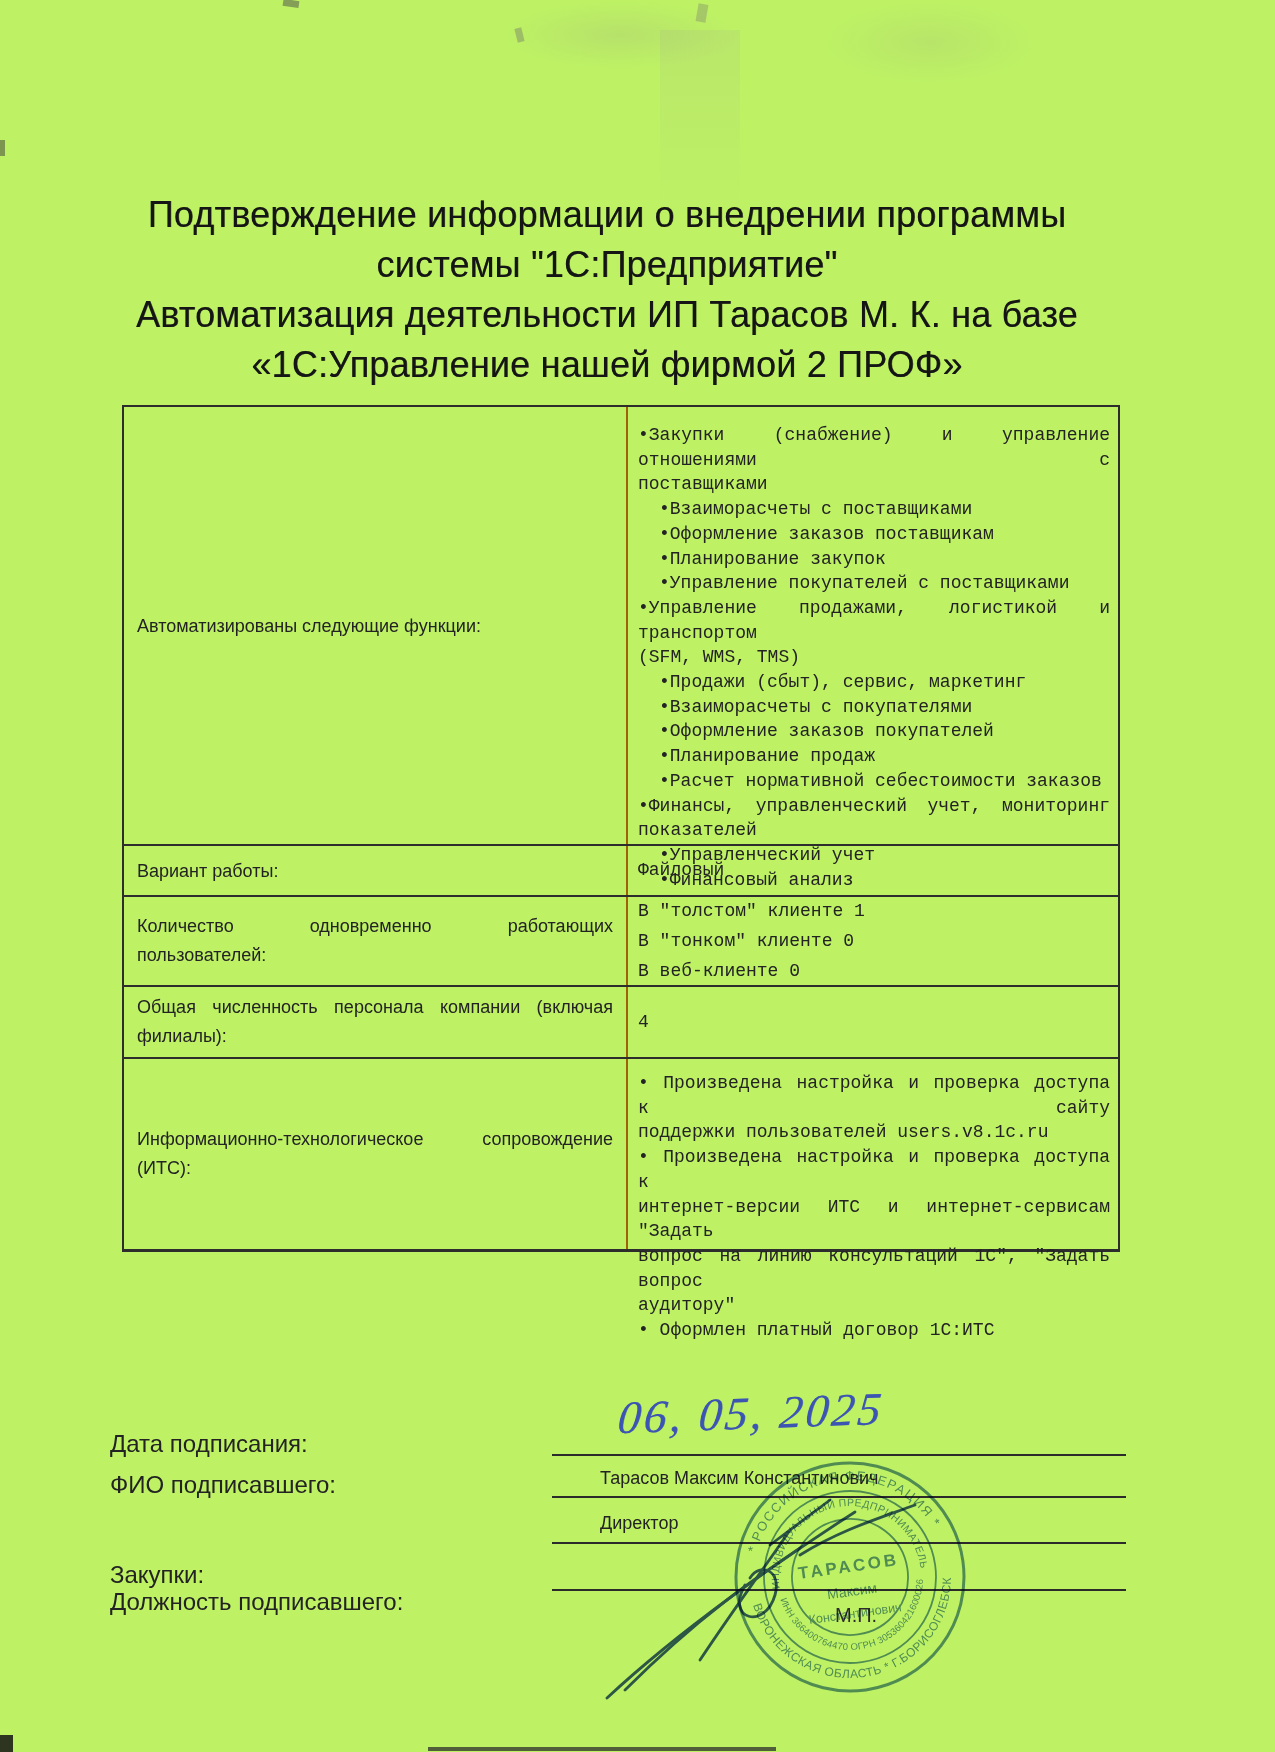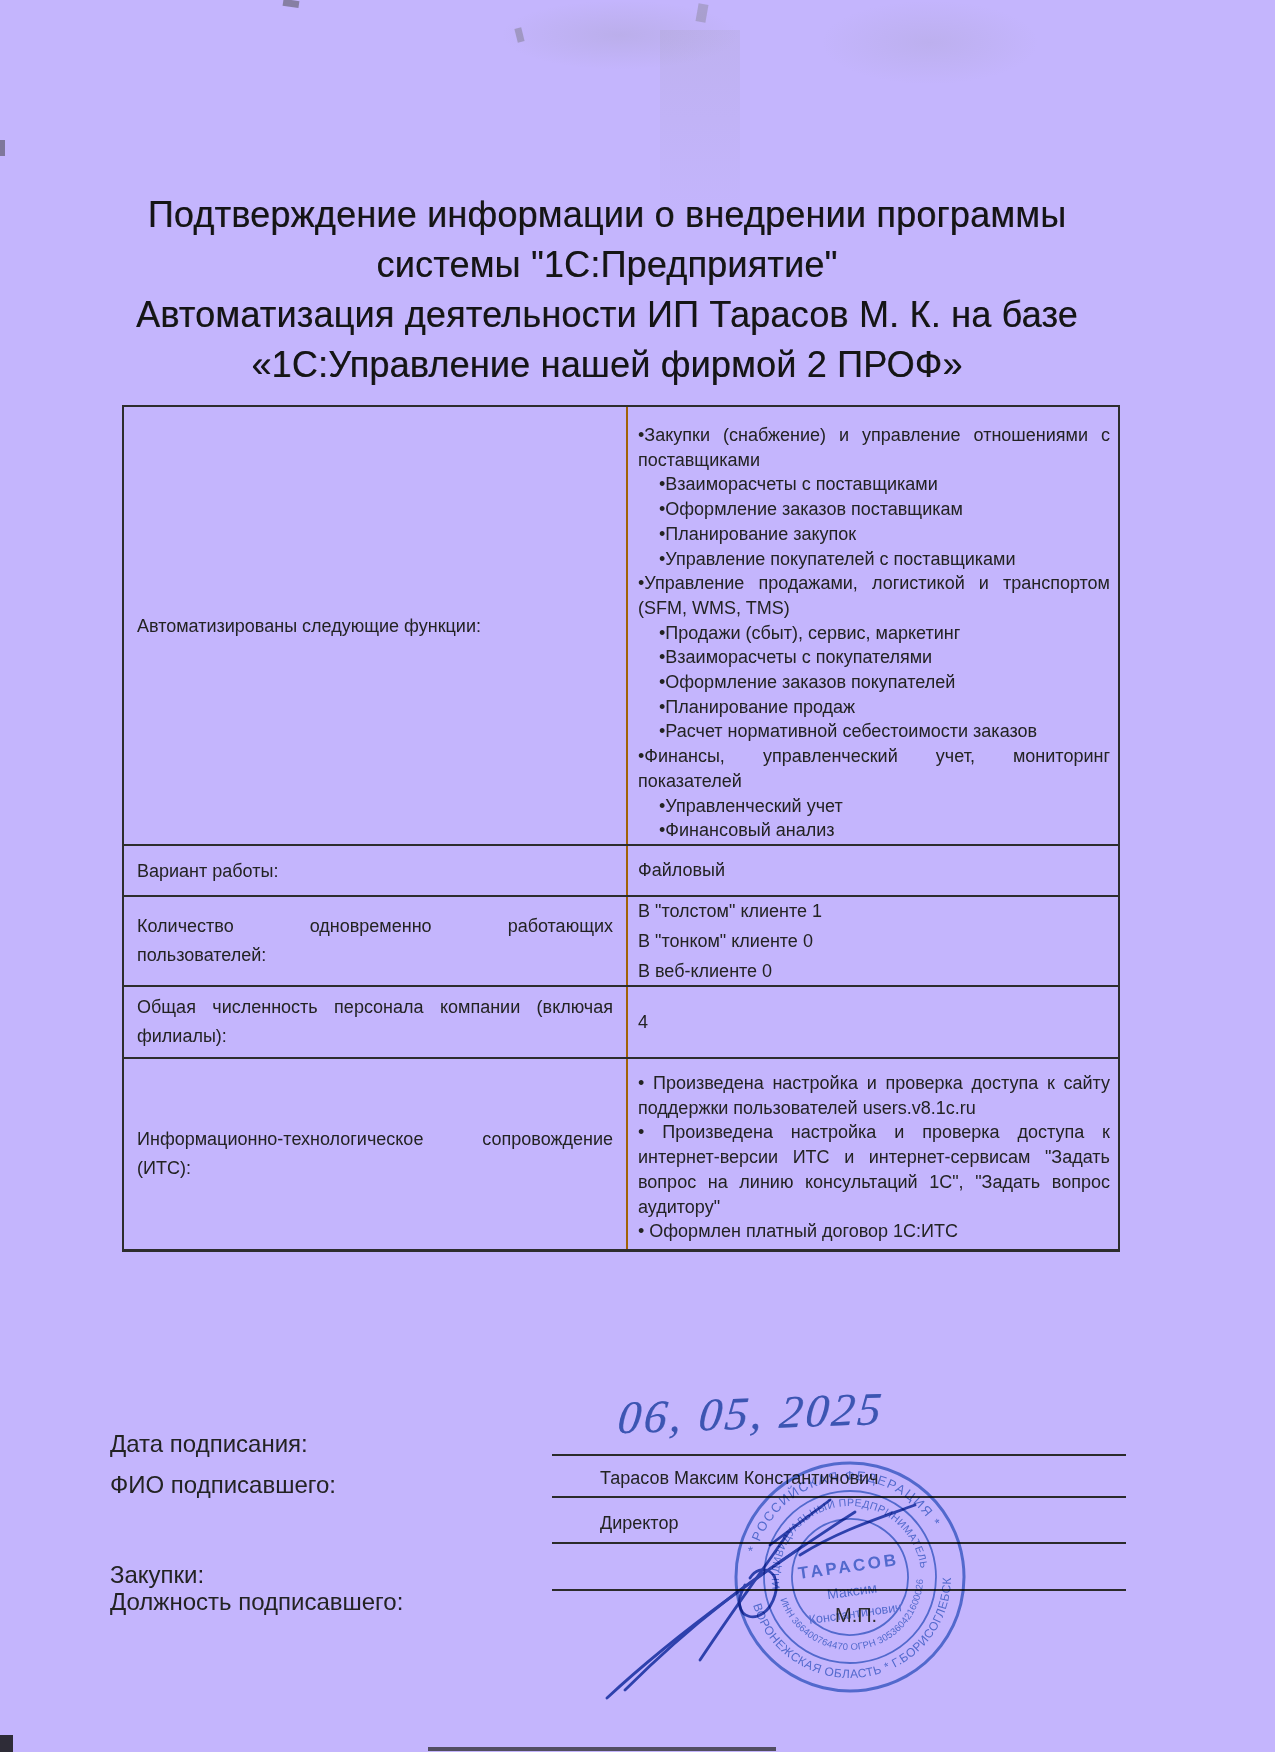--- a/index.html
+++ b/index.html
@@ -1,37 +1,37 @@
 <!DOCTYPE html>
 <html><head>
 <meta charset="utf-8">
 <style>
   html,body { margin:0; padding:0; background:#e8e8e8; }
   .page {
     position:relative; width:1275px; height:1752px; margin:0 auto;
-    background:#c4b5fd; overflow:hidden;
+    background:#bef264; overflow:hidden;
     font-family:"Liberation Sans", sans-serif; color:#232323;
   }
   
   .title {
     position:absolute; left:107px; top:190px; width:1000px;
     text-align:center; font-size:36px; line-height:50px; color:#151515;
     letter-spacing:0.2px; text-shadow:0.4px 0 0 rgba(0,0,0,.55);
   }
   
   .doc-table {
     position:absolute; left:122px; top:405px; width:998px;
     border:2px solid #2d2d2d; border-bottom-width:3px; box-sizing:border-box;
     background:transparent;
   }
   .trow { display:flex; border-top:2px solid #2d2d2d; }
   .trow:first-child { border-top:none; }
   .cell { box-sizing:border-box; display:flex; flex-direction:column; justify-content:center; }
   .cell.left  { width:504px; border-right:2px solid #a16207; padding:4px 13px; font-size:18px; line-height:28px; }
-  .cell.right { flex:1; padding:4px 8px 4px 10px; font-size:18px; line-height:24.7px; }
+  .cell.right { flex:1; padding:4px 8px 4px 10px; font-size:18px; line-height:24.7px;font-family:Liberation Mono, monospace; }
   .r1 { height:437px; } .r2 { height:49px; } .r3 { height:49px; }
   .r4 { height:88px; }  .r5 { height:70px; } .r6 { height:190px; }
   .r1 .cell.right { justify-content:flex-start; padding-top:16px; }
   .r6 .cell.right { justify-content:flex-start; padding-top:12px; }
   .r4 .cell.right { line-height:30px; }
   .r4 .cell.left, .r5 .cell.left, .r6 .cell.left { line-height:29px; }
   .vline { white-space:normal; }
   .vline.ind  { padding-left:21px; }
   .vline.just { text-align:justify; text-align-last:justify; }
   

